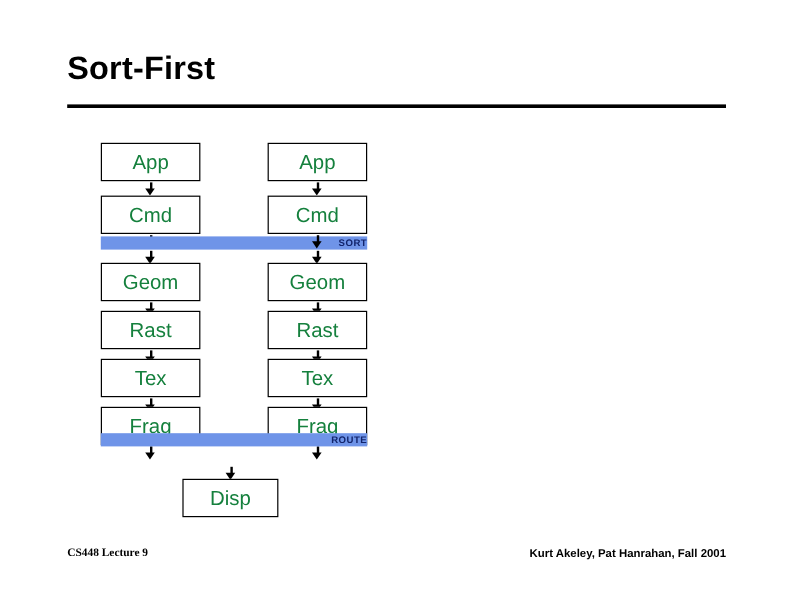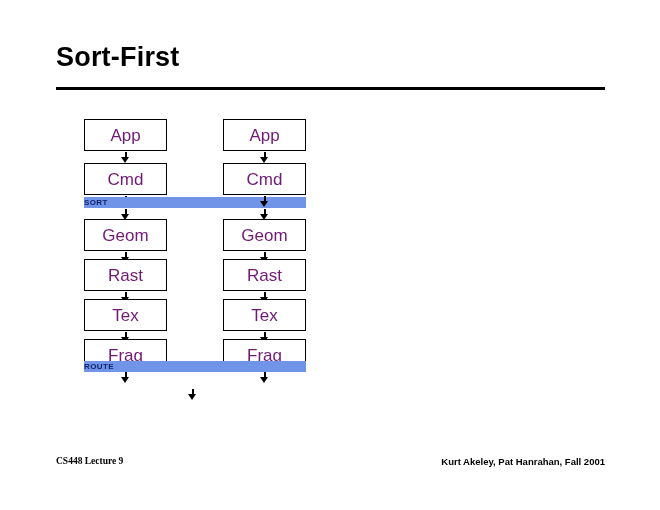--- a/index.html
+++ b/index.html
@@ -51,21 +51,21 @@
     position: absolute;
     width: 83px;
     height: 32px;
     box-sizing: border-box;
     border: 1.6px solid #000000;
     background: #ffffff;
     display: flex;
     align-items: center;
     justify-content: center;
     font-size: 17px;
-    color: #701a75;
+    color: #15803d;
     line-height: 1;
     text-align: right;
   }
   .node-box.wide-disp {
     width: 80px;
   }
 
   
   .arrow {
     position: absolute;
@@ -93,21 +93,21 @@
 
   
   .stage-bar {
     position: absolute;
     left: 84px;
     width: 222px;
     height: 11px;
     background: #6f94e8;
     display: flex;
     align-items: center;
-    justify-content: flex-start;
+    justify-content: flex-end;
   }
   .stage-bar .stage-label {
     font-size: 8px;
     font-weight: bold;
     color: #12246b;
     letter-spacing: 0.4px;
     line-height: 1;
   }
 
   
@@ -221,20 +221,21 @@
 
     <div class="stage-bar" style="top:361px;">
       <span class="stage-label">ROUTE</span>
     </div>
 
     <div class="arrow" style="left:188px; top:389px;">
       <div class="shaft"></div>
         <div class="head"></div>
     </div>
 
+    <div class="node-box wide-disp" style="left:152px; top:399px;">Disp</div>
 
   </div>
 
   <div id="footer-left" class="footer-text">CS448 Lecture 9</div>
 
   <div id="footer-right" class="footer-text">Kurt Akeley, Pat Hanrahan, Fall 2001</div>
 
 </div>
 
 </body></html>

